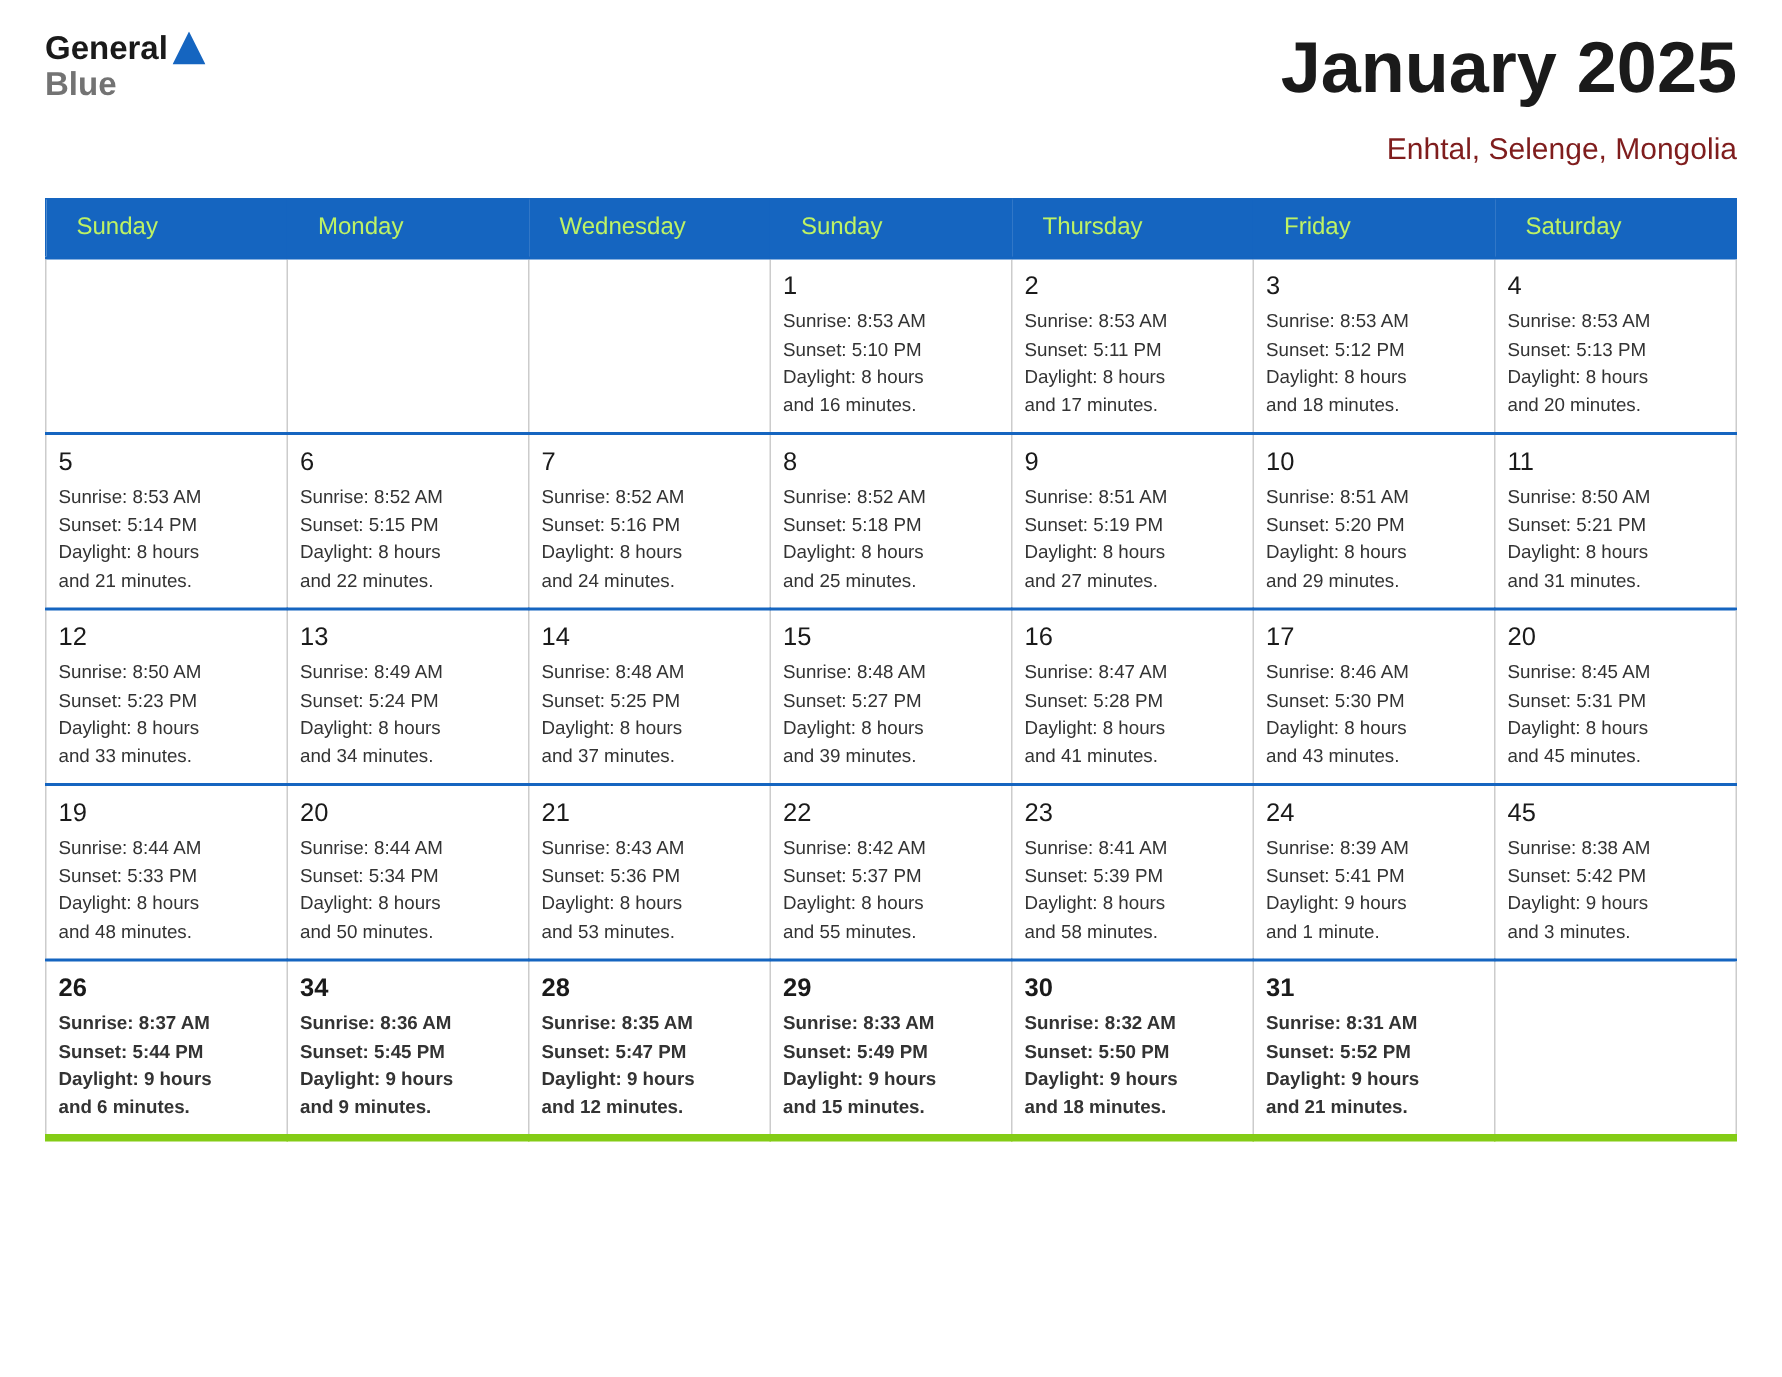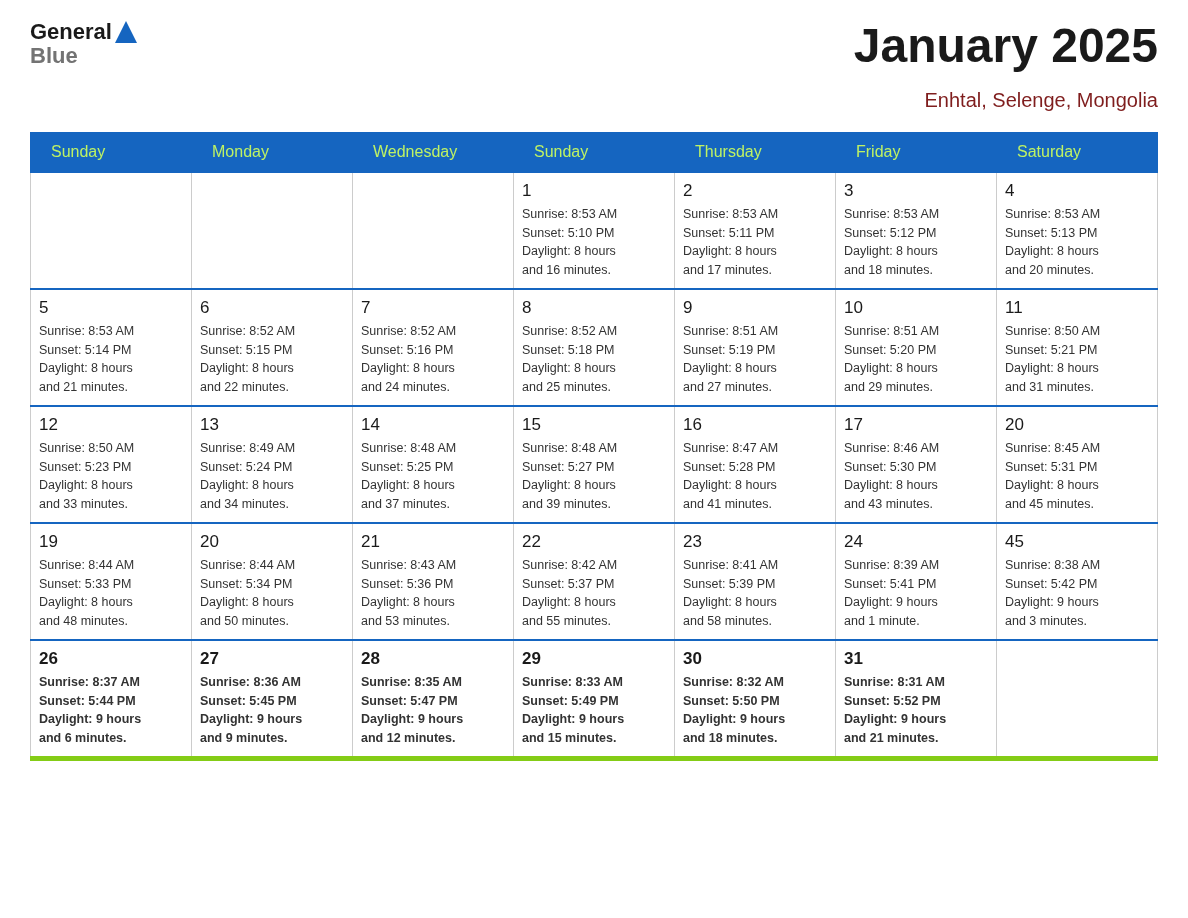--- a/index.html
+++ b/index.html
@@ -245,21 +245,21 @@
           <span class="day-number">45</span>
           <div class="day-info">Sunrise: 8:38 AM<br>Sunset: 5:42 PM<br>Daylight: 9 hours<br>and 3 minutes.</div>
         </td>
       </tr>
       <tr>
         <td>
           <span class="day-number">26</span>
           <div class="day-info">Sunrise: 8:37 AM<br>Sunset: 5:44 PM<br>Daylight: 9 hours<br>and 6 minutes.</div>
         </td>
         <td>
-          <span class="day-number">27</span>
+          <span class="day-number">34</span>
           <div class="day-info">Sunrise: 8:36 AM<br>Sunset: 5:45 PM<br>Daylight: 9 hours<br>and 9 minutes.</div>
         </td>
         <td>
           <span class="day-number">28</span>
           <div class="day-info">Sunrise: 8:35 AM<br>Sunset: 5:47 PM<br>Daylight: 9 hours<br>and 12 minutes.</div>
         </td>
         <td>
           <span class="day-number">29</span>
           <div class="day-info">Sunrise: 8:33 AM<br>Sunset: 5:49 PM<br>Daylight: 9 hours<br>and 15 minutes.</div>
         </td>

